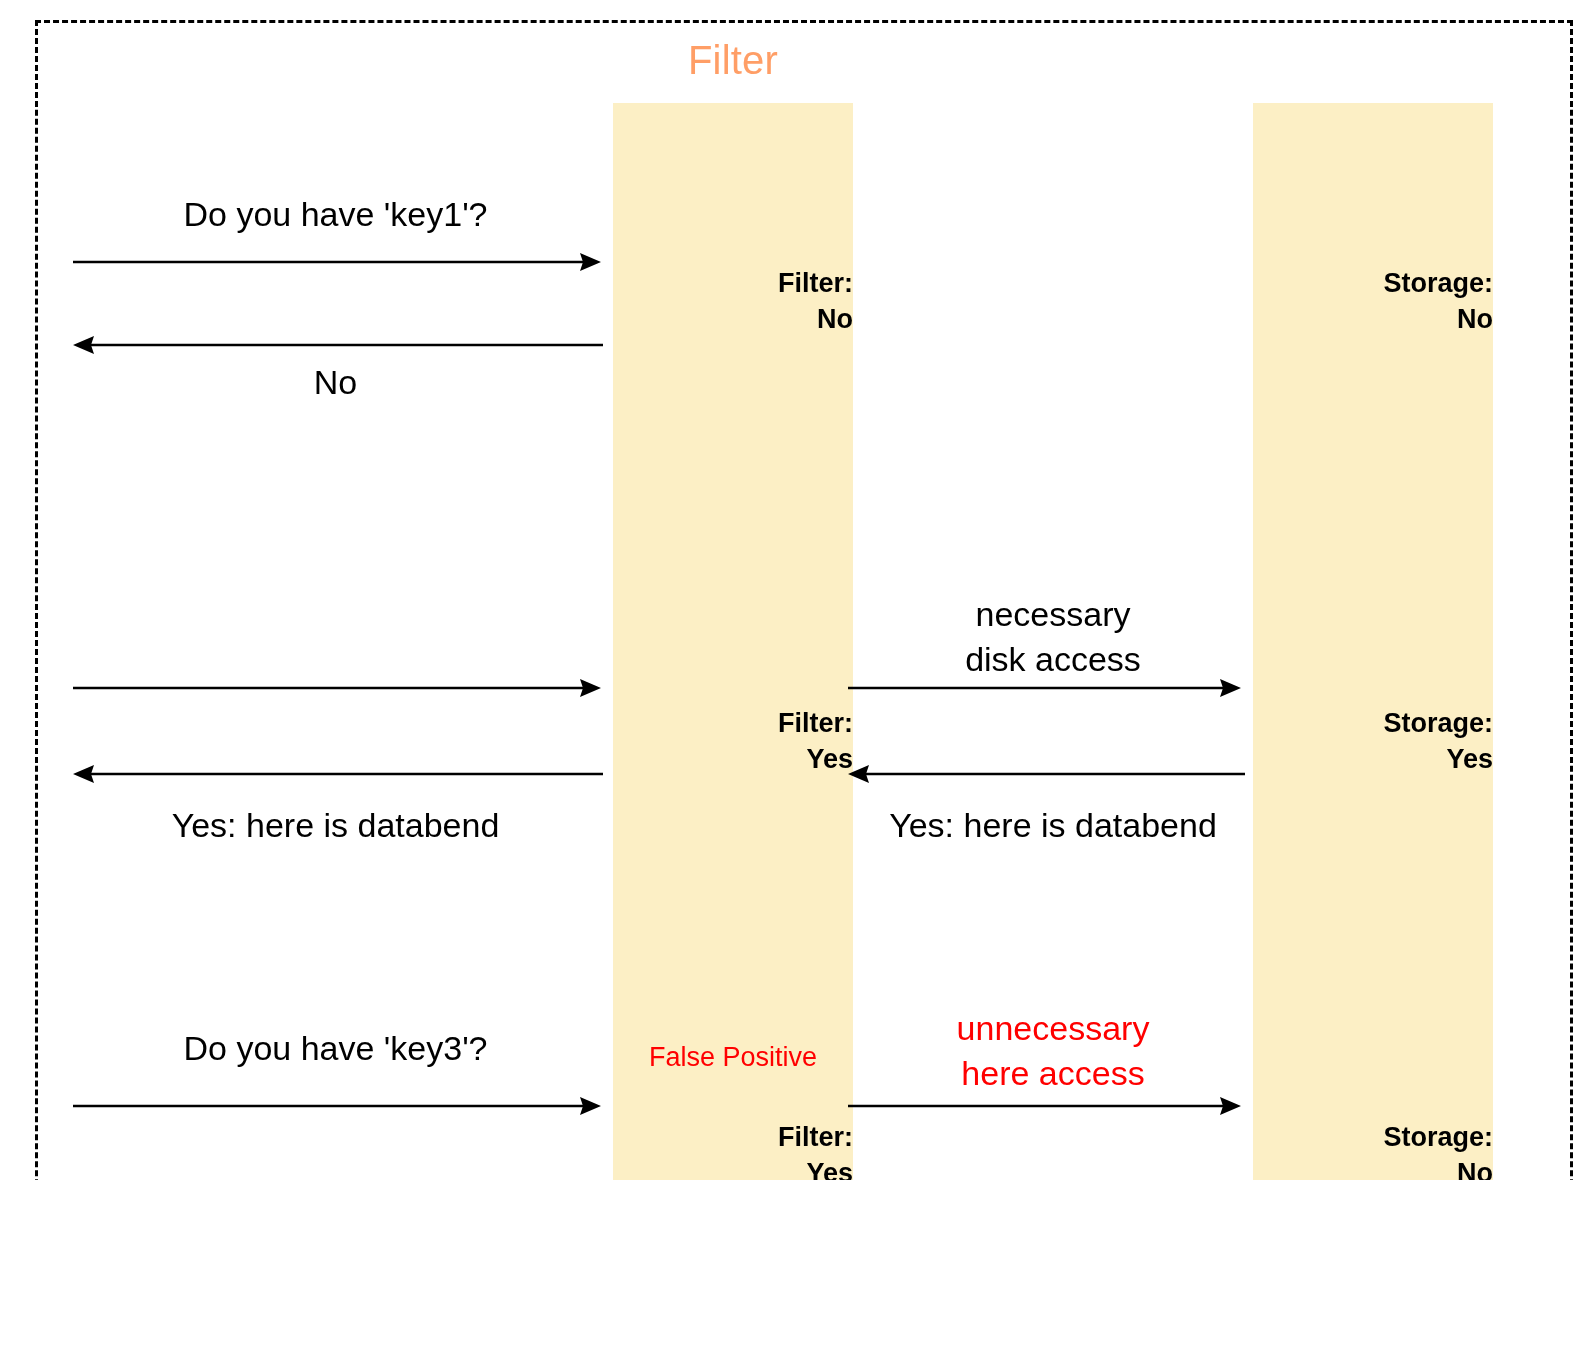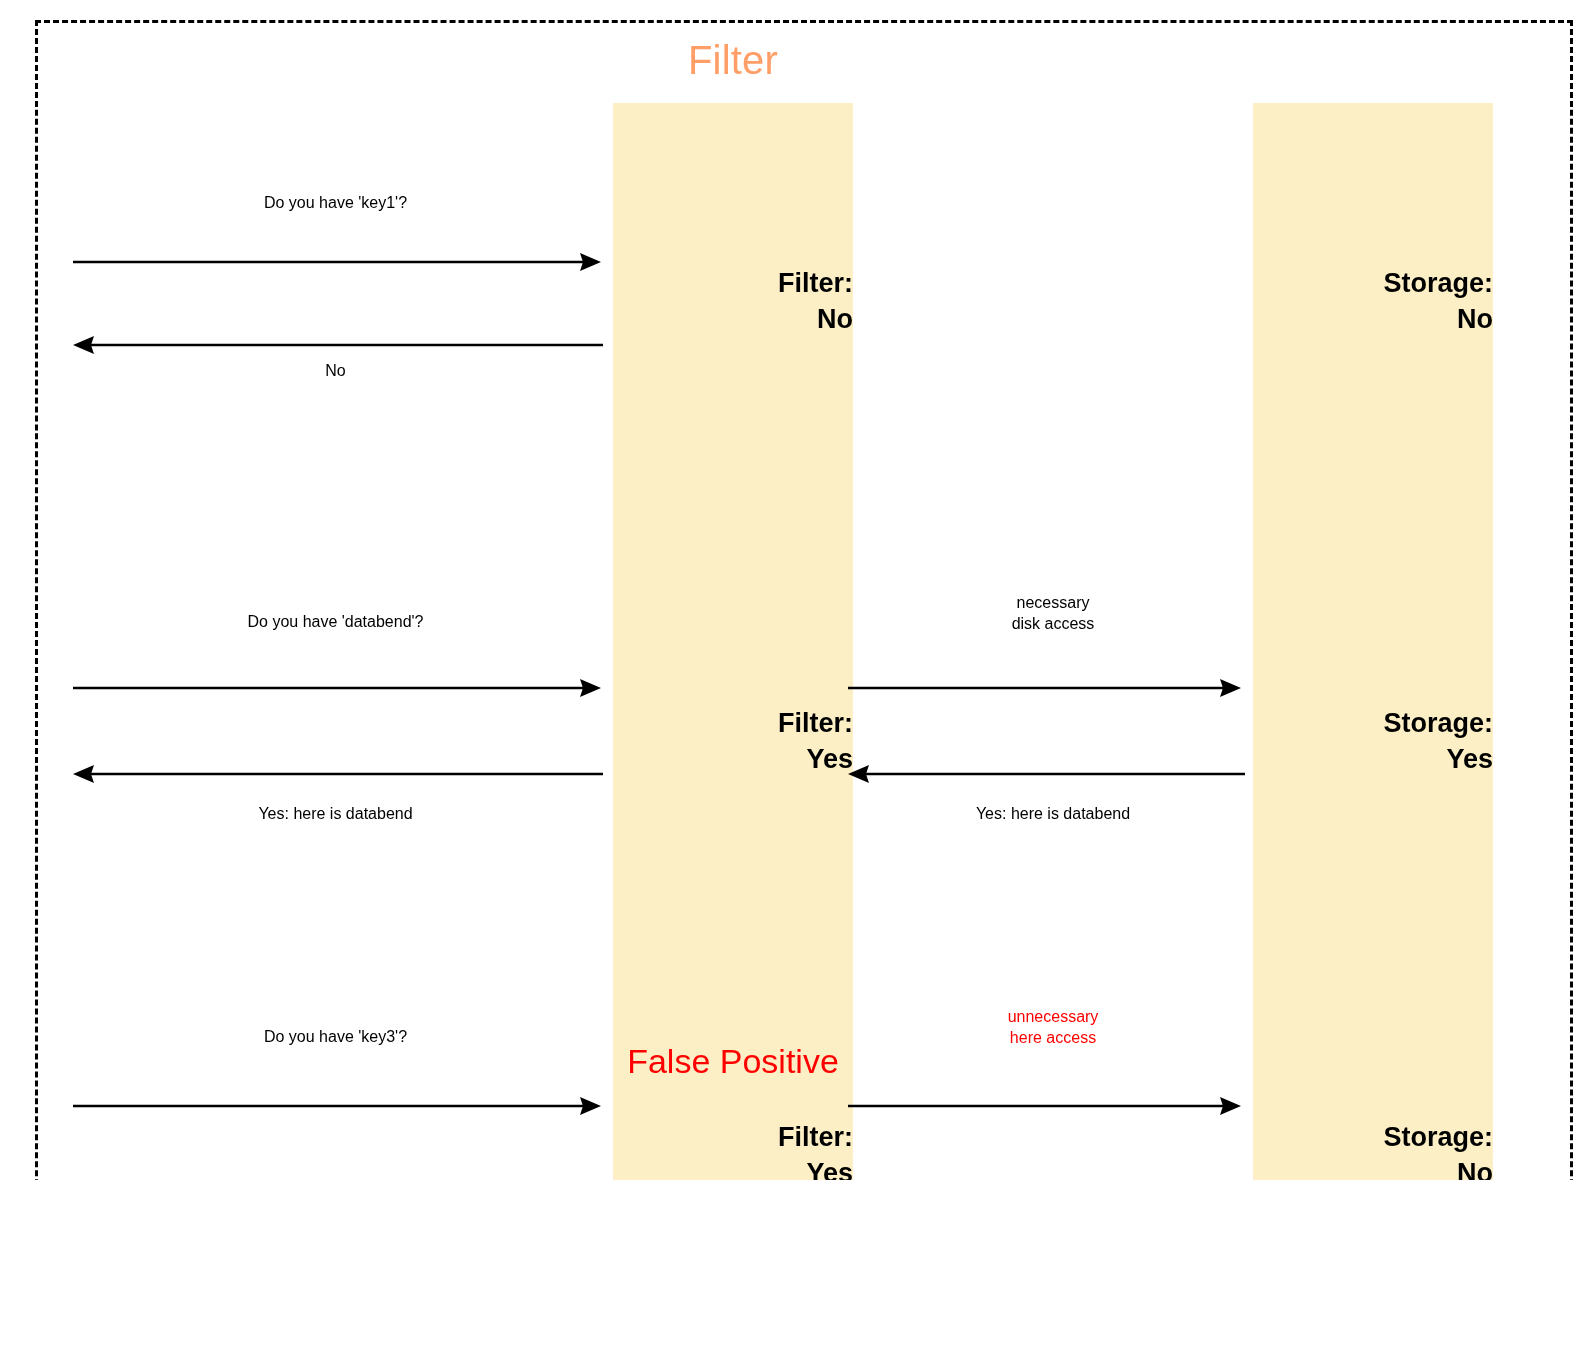--- a/index.html
+++ b/index.html
@@ -46,28 +46,28 @@
     text-align: right;
     font-size: 27px;
     font-weight: bold;
     color: #000000;
     line-height: 1.32;
     white-space: pre-line;
   }
   .fp-label {
     position: absolute;
     text-align: center;
-    font-size: 34px;
+    font-size: 27px;
     font-weight: 400;
     color: #FF0000;
     white-space: nowrap;
   }
   .msg-label {
     position: absolute;
-    font-size: 16px;
+    font-size: 34px;
     color: #000000;
     text-align: center;
     line-height: 1.32;
     white-space: pre-line;
   }
   .msg-label.red {
     color: #FF0000;
   }
   .arrow-svg {
     position: absolute;
@@ -110,21 +110,20 @@
   </svg>
 
   <div class="msg-label" style="left:65px; top:360px; width:525px;">No</div>
 
   <div class="lane-label" style="left:605px; top:266px; width:240px;">Filter:
 No</div>
 
   <div class="lane-label" style="left:1245px; top:266px; width:240px;">Storage:
 No</div>
 
-  <div class="msg-label" style="left:65px; top:611px; width:525px;">Do you have 'databend'?</div>
 
   <svg class="arrow-svg" style="left:0px; top:660px; width:620px; height:34px;">
     <line class="arrow-line" x1="65" y1="28" x2="578" y2="28"></line>
     <polygon class="arrow-head" points="593,28 572,19 575,28 572,37"></polygon>
   </svg>
 
   <svg class="arrow-svg" style="left:0px; top:756px; width:620px; height:34px;">
     <line class="arrow-line" x1="595" y1="18" x2="80" y2="18"></line>
     <polygon class="arrow-head" points="65,18 86,9 83,18 86,27"></polygon>
   </svg>

